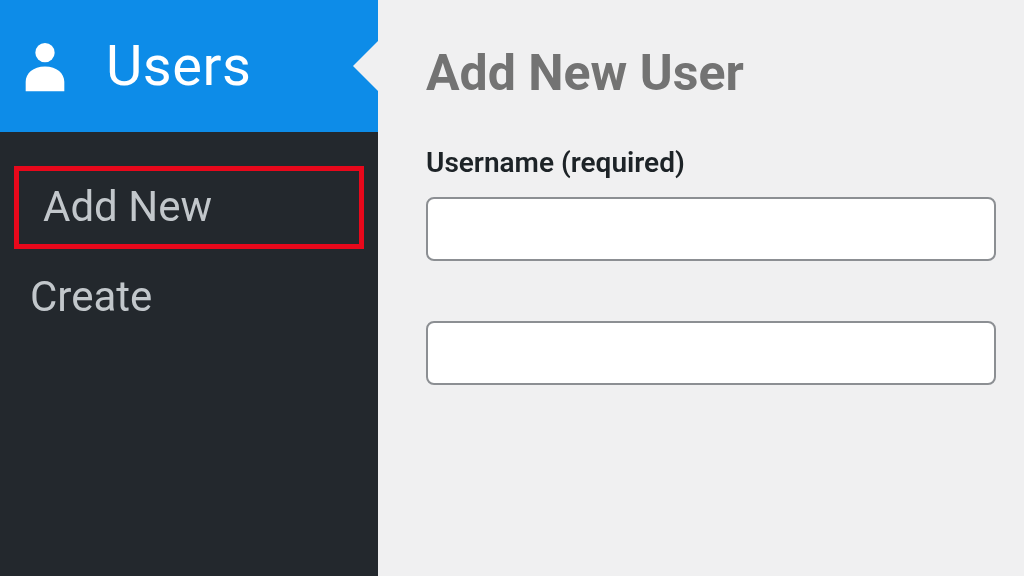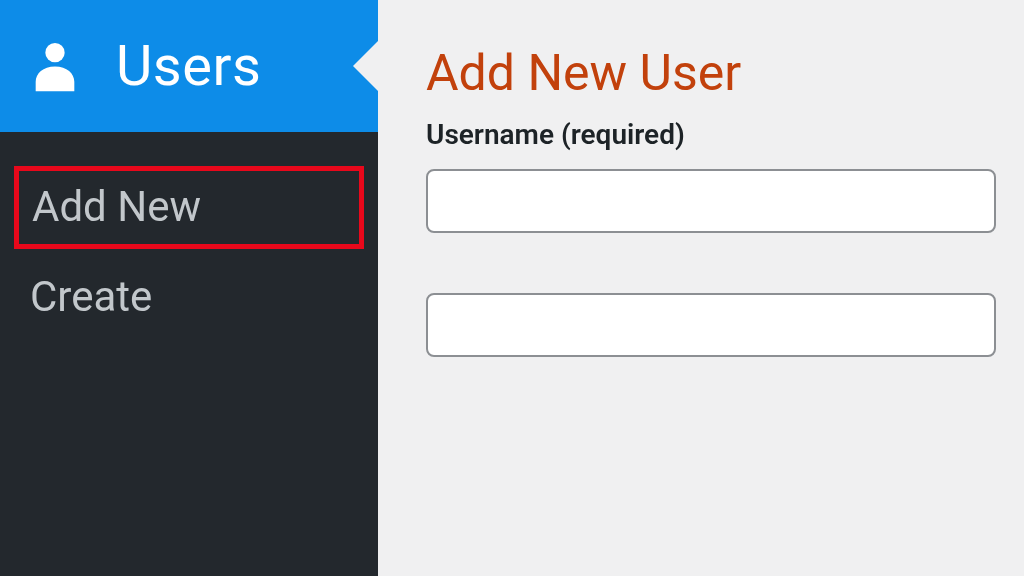--- a/index.html
+++ b/index.html
@@ -14,21 +14,21 @@
       flex-direction: column;
       padding-top: 0;
     }
 
     .sidebar-parent {
       background: #0d8ce8;
       color: #ffffff;
       height: 132px;
       display: flex;
       align-items: center;
-      padding-left: 32px;
+      padding-left: 22px;
       position: relative;
     }
     .sidebar-parent .icon { width: 56px; display: flex; align-items: center; justify-content: flex-start; }
     .sidebar-parent .icon svg { width: 46px; height: 52px; fill: #ffffff; }
     .sidebar-parent .label { font-size: 56px; font-weight: 400; margin-left: 28px; letter-spacing: 0.5px; }
     .sidebar-parent::after {
       content: "";
       position: absolute;
       right: -1px;
       top: 50%;
@@ -45,31 +45,31 @@
       font-size: 42px;
       font-weight: 400;
       padding: 14px 30px 14px 30px;
       margin: 0 0 2px 0;
       cursor: pointer;
       line-height: 1.25;
     }
     .sidebar-sub.active { color: #ffffff; font-weight: 600; }
     .sidebar-sub.highlight {
       border: 5px solid #e8081b;
-      padding: 10px 13px;
+      padding: 10px 24px;
       margin: 8px 14px 8px 14px;
     }
 
     .main {
       flex: 1;
       background: #f0f0f1;
       padding: 44px 28px 0 48px;
       color: #1d2327;
     }
-    .page-title { font-size: 50px; font-weight: 400; color: #c2410c; margin-bottom: 16px; }
+    .page-title { font-size: 50px; font-weight: 700; color: #737373; margin-bottom: 44px; }
     .page-desc { font-size: 26px; color: #3b3f43; margin-bottom: 56px; font-weight: 400; }
 
     .field { margin-bottom: 60px; }
     .field-label { font-size: 28px; font-weight: 600; color: #1d2327; margin-bottom: 18px; display: block; }
     .field-input {
       width: 570px;
       height: 64px;
       border: 2px solid #8c8f93;
       border-radius: 8px;
       background: #ffffff;

